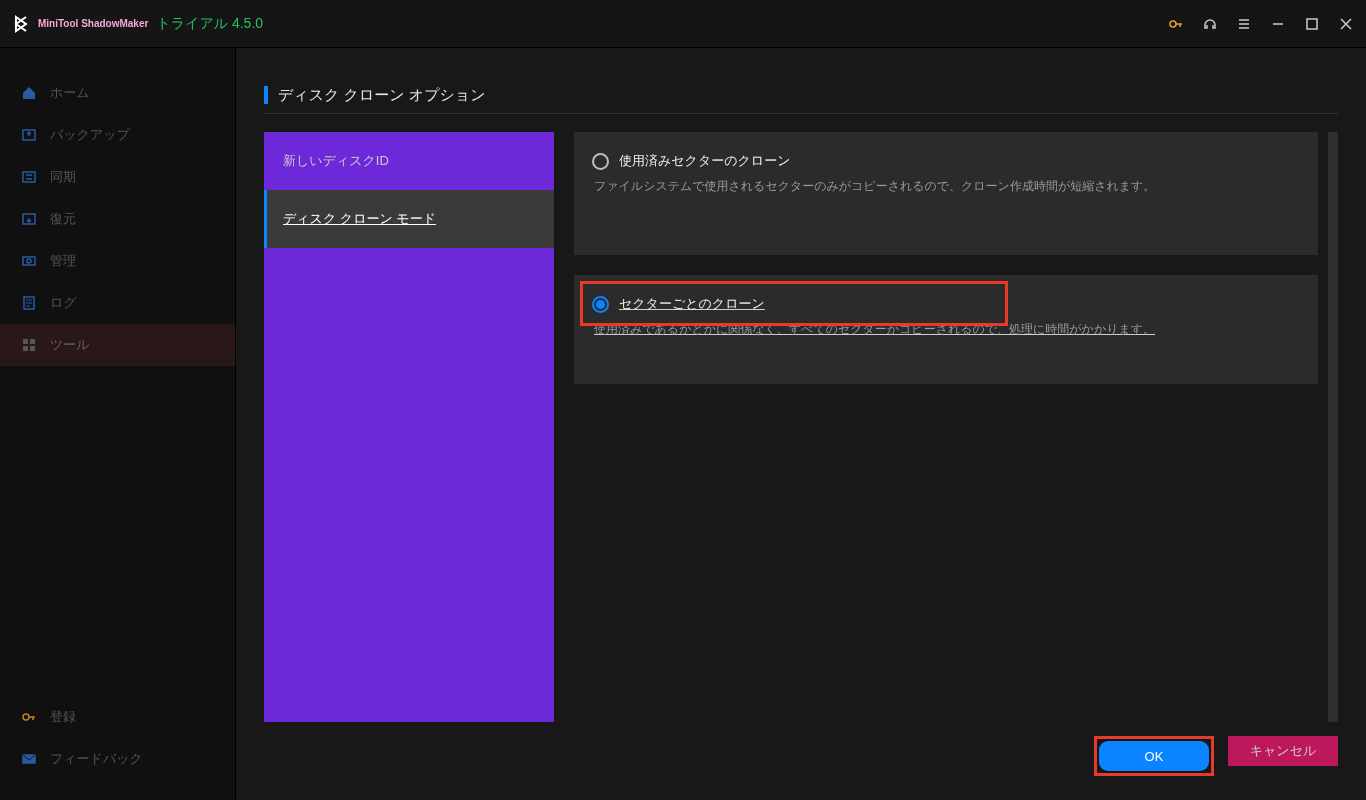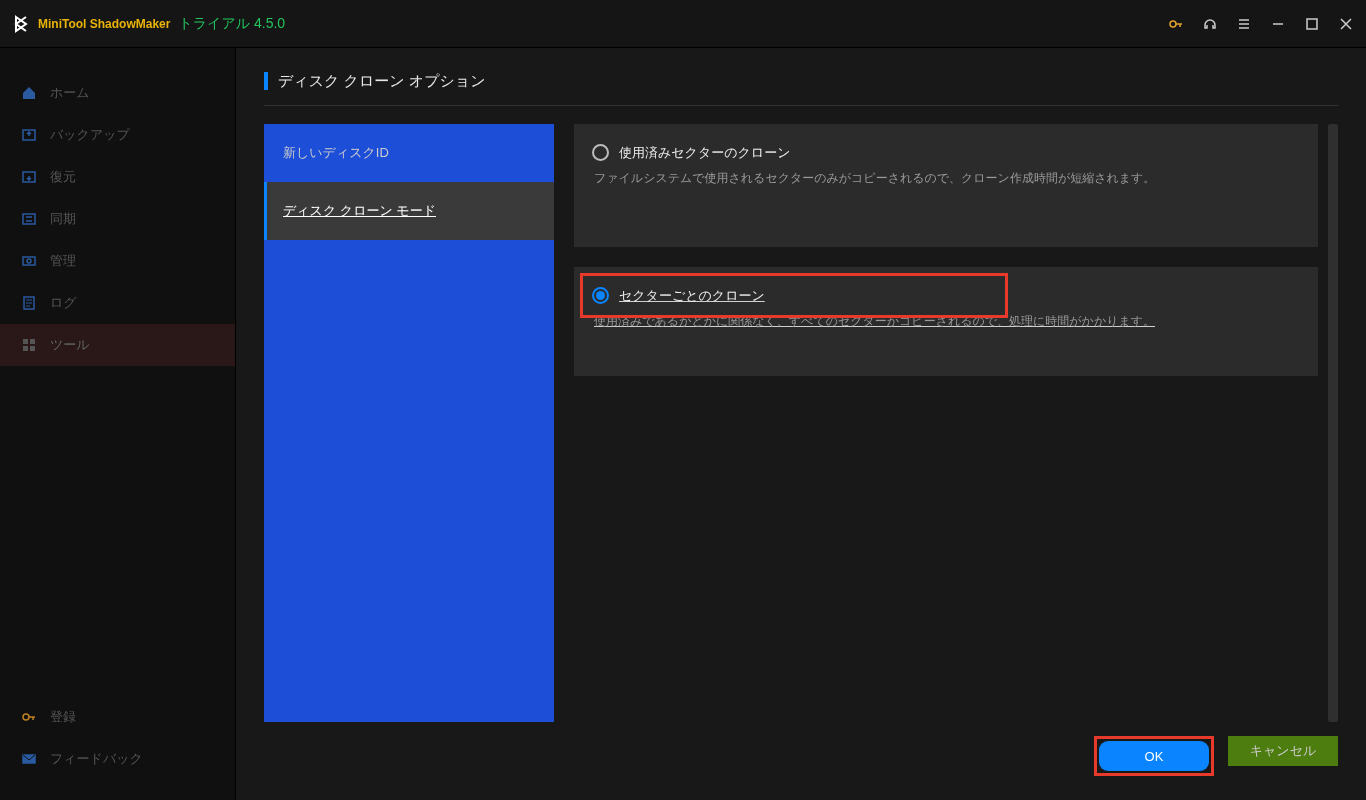--- a/index.html
+++ b/index.html
@@ -18,23 +18,23 @@
   align-items: center;
   padding: 0 12px;
   border-bottom: 1px solid #000;
 }
 .titlebar .logo {
   display: flex;
   align-items: center;
   gap: 8px;
 }
 .titlebar .app-title {
-  font-size: 12px;
+  font-size: 10px;
   font-weight: bold;
-  color: #eab308;
+  color: #f9a8d4;
 }
 .titlebar .app-suffix {
   font-size: 14px;
   color: #22c55e;
   font-weight: normal;
 }
 .titlebar .spacer { flex: 1; }
 .titlebar .win-controls {
   display: flex;
   gap: 18px;
@@ -89,41 +89,42 @@
   flex: 1;
   background: #181818;
   padding: 24px 28px;
   display: flex;
   flex-direction: column;
 }
 .page-header {
   display: flex;
   gap: 10px;
   border-bottom: 1px solid #333;
-  padding-bottom: 14px;
+  padding-bottom: 8px;
   margin-bottom: 18px;
+  margin-top: 14px;
 }
 .page-header .bar {
   width: 4px;
   height: 18px;
   background: #0a84ff;
 }
 .page-header .title {
   font-size: 15px;
   color: #e8e8e8;
 }
 .panel {
   flex: 1;
   display: flex;
   gap: 20px;
   min-height: 0;
 }
 .tab-list {
   width: 290px;
-  background: #1d4ed8;
+  background: #6d28d9;
 }
 .tab-item {
   padding: 20px 16px;
   font-size: 13px;
   color: #ccc;
   cursor: pointer;
   border-left: 3px solid transparent;
 }
 .tab-item.active {
   background: #3a3a3a;
@@ -157,21 +158,21 @@
   position: absolute;
   top: 6px;
   left: 6px;
   right: 310px;
   bottom: 58px;
   border: 3px solid #e83a2a;
   pointer-events: none;
 }
 .radio-row {
   display: flex;
-  align-items: flex-start;
+  align-items: center;
   gap: 10px;
   margin-bottom: 8px;
 }
 .radio {
   width: 17px;
   height: 17px;
   border: 2px solid #bbb;
   border-radius: 50%;
   display: inline-flex;
   align-items: center;
@@ -215,21 +216,21 @@
 .btn-primary {
   background: #0a84ff;
   color: #fff;
   border-radius: 9px;
 }
 .btn-primary-wrap {
   border: 3px solid #e83a2a;
   padding: 2px;
 }
 .btn-secondary {
-  background: #4d7c0f;
+  background: #be185d;
   color: #ccc;
 }
 svg { display: block; }
 </style>
 </head>
 <body>
 
 <div class="titlebar">
   <div class="logo">
     <span>
@@ -292,33 +293,33 @@
             <rect x="2" y="3" width="12" height="10" stroke="#2a5aa0" stroke-width="1.5" fill="none"></rect>
             <path d="M8 5 V9 M6 7 L8 5 L10 7" stroke="#2a5aa0" stroke-width="1.5" fill="none"></path>
           </svg>
         </span>
       <span>バックアップ</span>
     </div>
     <div class="nav-item">
       <span class="nav-icon">
           <svg width="16" height="16" viewBox="0 0 16 16">
             <rect x="2" y="3" width="12" height="10" stroke="#2a5aa0" stroke-width="1.5" fill="none"></rect>
+            <path d="M5 6 H11 M5 10 H11" stroke="#2a5aa0" stroke-width="1.5"></path>
+          </svg>
+        </span>
+      <span>同期</span>
+    </div>
+    <div class="nav-item">
+      <span class="nav-icon">
+          <svg width="16" height="16" viewBox="0 0 16 16">
+            <rect x="2" y="3" width="12" height="10" stroke="#2a5aa0" stroke-width="1.5" fill="none"></rect>
             <path d="M8 11 V7 M6 9 L8 11 L10 9" stroke="#2a5aa0" stroke-width="1.5" fill="none"></path>
           </svg>
         </span>
       <span>復元</span>
-    </div>
-    <div class="nav-item">
-      <span class="nav-icon">
-          <svg width="16" height="16" viewBox="0 0 16 16">
-            <rect x="2" y="3" width="12" height="10" stroke="#2a5aa0" stroke-width="1.5" fill="none"></rect>
-            <path d="M5 6 H11 M5 10 H11" stroke="#2a5aa0" stroke-width="1.5"></path>
-          </svg>
-        </span>
-      <span>同期</span>
     </div>
     <div class="nav-item">
       <span class="nav-icon">
           <svg width="16" height="16" viewBox="0 0 16 16">
             <rect x="2" y="4" width="12" height="8" stroke="#2a5aa0" stroke-width="1.5" fill="none"></rect>
             <circle cx="8" cy="8" r="2" stroke="#2a5aa0" stroke-width="1.5" fill="none"></circle>
           </svg>
         </span>
       <span>管理</span>
     </div>

